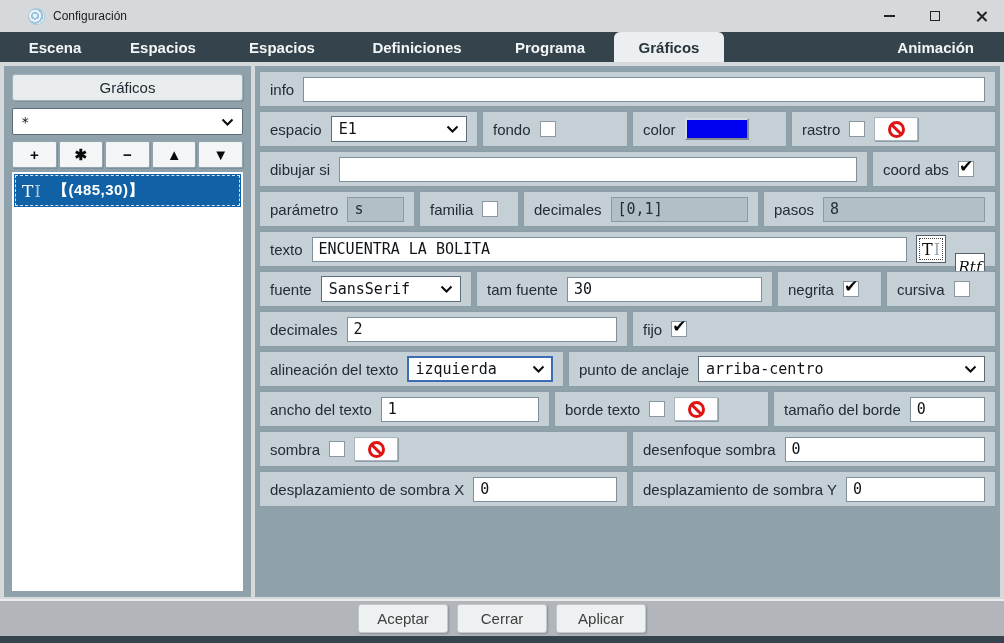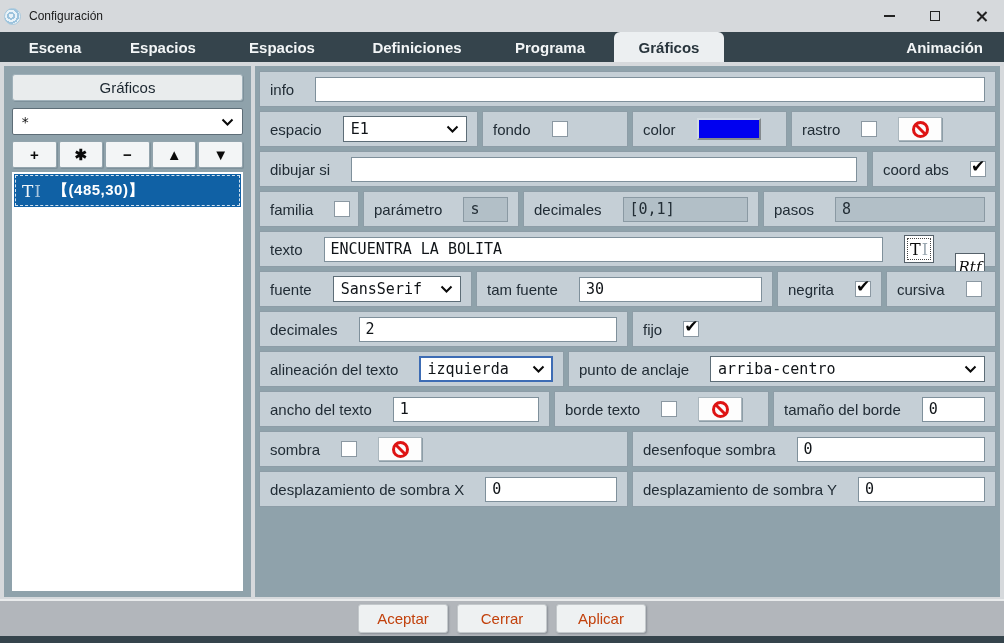--- a/index.html
+++ b/index.html
@@ -5,21 +5,21 @@
   * { margin:0; padding:0; box-sizing:border-box; }
   html,body { background:#888; }
   body { font-family:"Liberation Sans", sans-serif; }
   .window {
     position:relative; width:1004px; height:643px;
     background:#d6d9dc; overflow:hidden;
   }
   
   .titlebar {
     position:absolute; left:0; top:0; width:100%; height:32px;
-    background:#d6d9dc; display:flex; align-items:center; padding-left:4px;
+    background:#d6d9dc; display:flex; align-items:center; padding-left:28px;
   }
   .app-icon {
     width:17px; height:17px; border-radius:50%;
     background:repeating-radial-gradient(circle at 40% 45%, #e8f2f8 0 2px, #9cc3dd 2px 4px);
     border:1px solid #a9cade; margin-right:8px; flex:0 0 auto;
   }
   .title-text { font-size:12px; color:#1b1b1b; }
   .win-controls { position:absolute; right:0; top:0; height:32px; display:flex; }
   .win-btn { width:46px; height:32px; display:flex; align-items:center; justify-content:center; }
   .glyph-min { width:11px; height:1.5px; background:#222; }
@@ -35,21 +35,21 @@
     position:absolute; left:0; top:32px; width:100%; height:30px;
     background:#35444c; display:flex; align-items:stretch;
   }
   .tab {
     display:flex; align-items:center; justify-content:center;
     color:#f2f5f6; font-weight:bold; font-size:15px; cursor:default;
   }
   .tab.active {
     background:#eceff1; color:#28343c; border-radius:6px 6px 0 0;
   }
-  .tab.right { margin-left:auto; padding-right:21px; }
+  .tab.right { margin-left:auto; padding-right:30px; }
   
   .left-panel {
     position:absolute; left:4px; top:66px; width:247px; height:531px;
     background:#8fa2ab; padding:8px;
   }
   .panel-header {
     height:27px; background:#e9eced; border:1px solid #9fb0b9; border-radius:3px;
     display:flex; align-items:center; justify-content:center;
     font-size:15px; color:#1c2730; margin-bottom:7px; box-shadow:1px 1px 0 #7d909a;
   }
@@ -72,21 +72,21 @@
   .list-item .t-icon { font-family:"DejaVu Serif", serif; font-size:17px; color:#f2f6fa; }
   .list-item .beam-icon { font-family:"DejaVu Serif", serif; font-size:17px; color:#a9c6de; margin-left:1px; }
   .list-item .item-label { font-weight:bold; font-size:15px; margin-left:12px; letter-spacing:0.5px; }
   .right-panel {
     position:absolute; left:255px; top:66px; width:745px; height:531px;
     background:#8fa2ab; padding:5px 4px;
   }
   .row { display:flex; gap:4px; height:36px; margin-bottom:4px; }
   .group {
     background:#c5cfd6; border:1px solid #8d9da7; display:flex; align-items:center;
-    padding:0 10px; gap:21px; min-width:0;
+    padding:0 10px; gap:9px; min-width:0;
   }
   .lbl { font-size:15px; color:#212c35; white-space:nowrap; }
   input.tf {
     height:25px; background:#fff; border:1px solid #7f909b;
     font-family:"DejaVu Sans Mono", monospace; font-size:15px; color:#101418;
     padding:0 6px; min-width:0;
   }
   input.tf.grow { flex:1; }
   input.tf:disabled, input.tf.disabled {
     background:#b2bfc7; border-color:#8a99a3; color:#232e36;
@@ -129,21 +129,21 @@
   .chev { flex:0 0 auto; display:block; }
   
   .footer {
     position:absolute; left:0; top:599px; width:100%; height:37px;
     background:#b2b6bb; border-top:2px solid #e9ebec;
     display:flex; align-items:center; gap:9px; padding-left:358px;
   }
   .footer-btn {
     width:90px; height:29px; background:#eef1f2; border:1px solid #c3c8cb; border-radius:3px;
     display:flex; align-items:center; justify-content:center;
-    font-size:15px; color:#c2410c; box-shadow:1px 1px 2px rgba(60,70,80,0.35);
+    font-size:15px; color:#404040; box-shadow:1px 1px 2px rgba(60,70,80,0.35);
   }
   .bottom-strip { position:absolute; left:0; top:636px; width:100%; height:7px; background:#35444c; }
 </style>
 </head>
 <body>
 
 <div class="window">
 
   <div class="titlebar">
     <span class="app-icon"></span>
@@ -243,29 +243,29 @@
       <div class="group" style="flex:1">
         <span class="lbl">coord abs</span>
         <span class="checkbox">
             <span class="mark">✔</span>
           </span>
       </div>
     </div>
 
 
     <div class="row">
-      <div class="group" style="width:100px">
-        <span class="lbl">familia</span>
-        <span class="checkbox">
-            <span class="mark"></span>
-          </span>
-      </div>
       <div class="group" style="width:156px">
         <span class="lbl">parámetro</span>
         <input class="tf disabled" style="width: 62px;" disabled="" value="s">
+      </div>
+      <div class="group" style="width:100px">
+        <span class="lbl">familia</span>
+        <span class="checkbox">
+            <span class="mark"></span>
+          </span>
       </div>
       <div class="group" style="width:236px">
         <span class="lbl">decimales</span>
         <input class="tf disabled grow" disabled="" value="[0,1]" style="">
       </div>
       <div class="group" style="flex:1">
         <span class="lbl">pasos</span>
         <input class="tf disabled grow" disabled="" value="8" style="">
       </div>
     </div>

